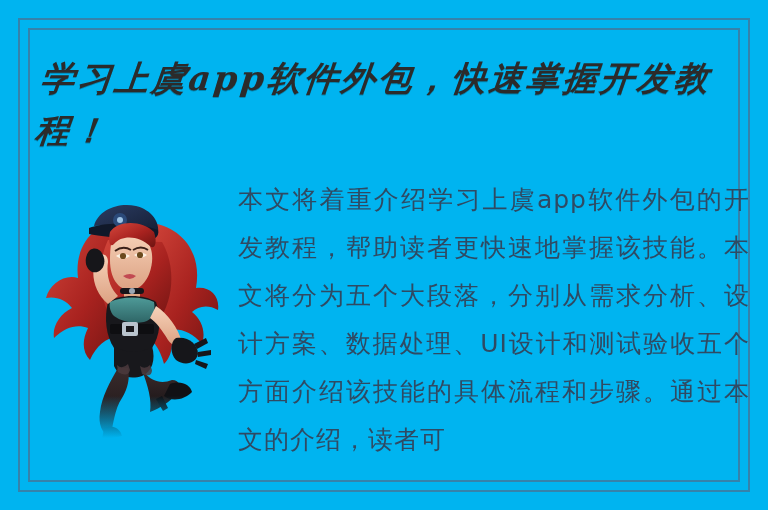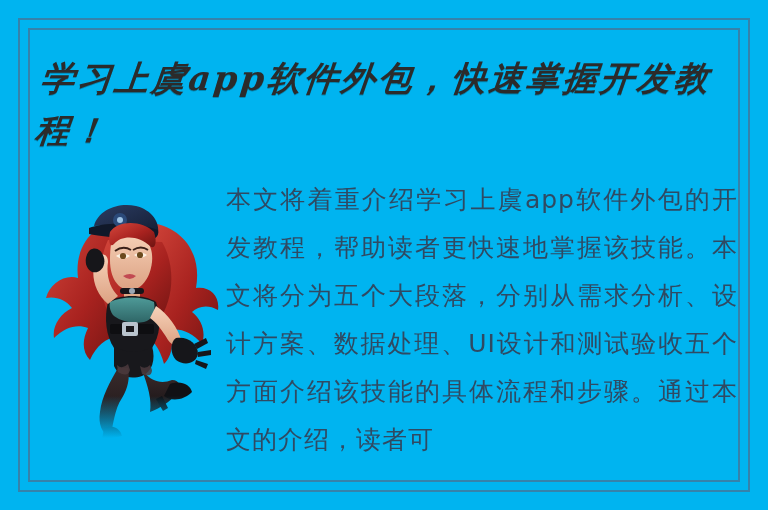--- a/index.html
+++ b/index.html
@@ -58,21 +58,21 @@
     letter-spacing: 3px;
     color: #2b2b2b;
     transform: skewX(-6deg);
     text-shadow: 0 1px 0 rgba(0,0,0,0.25);
     white-space: pre-wrap;
   }
 
   
   .body-copy {
     position: absolute;
-    left: 226px;
+    left: 238px;
     top: 176px;
     width: 512px;
     height: 290px;
     overflow: hidden;
     font-family: "DejaVu Sans", "Liberation Sans", sans-serif;
     font-size: 25px;
     line-height: 48px;
     letter-spacing: 1px;
     color: #2f4a63;
     text-align: justify;

